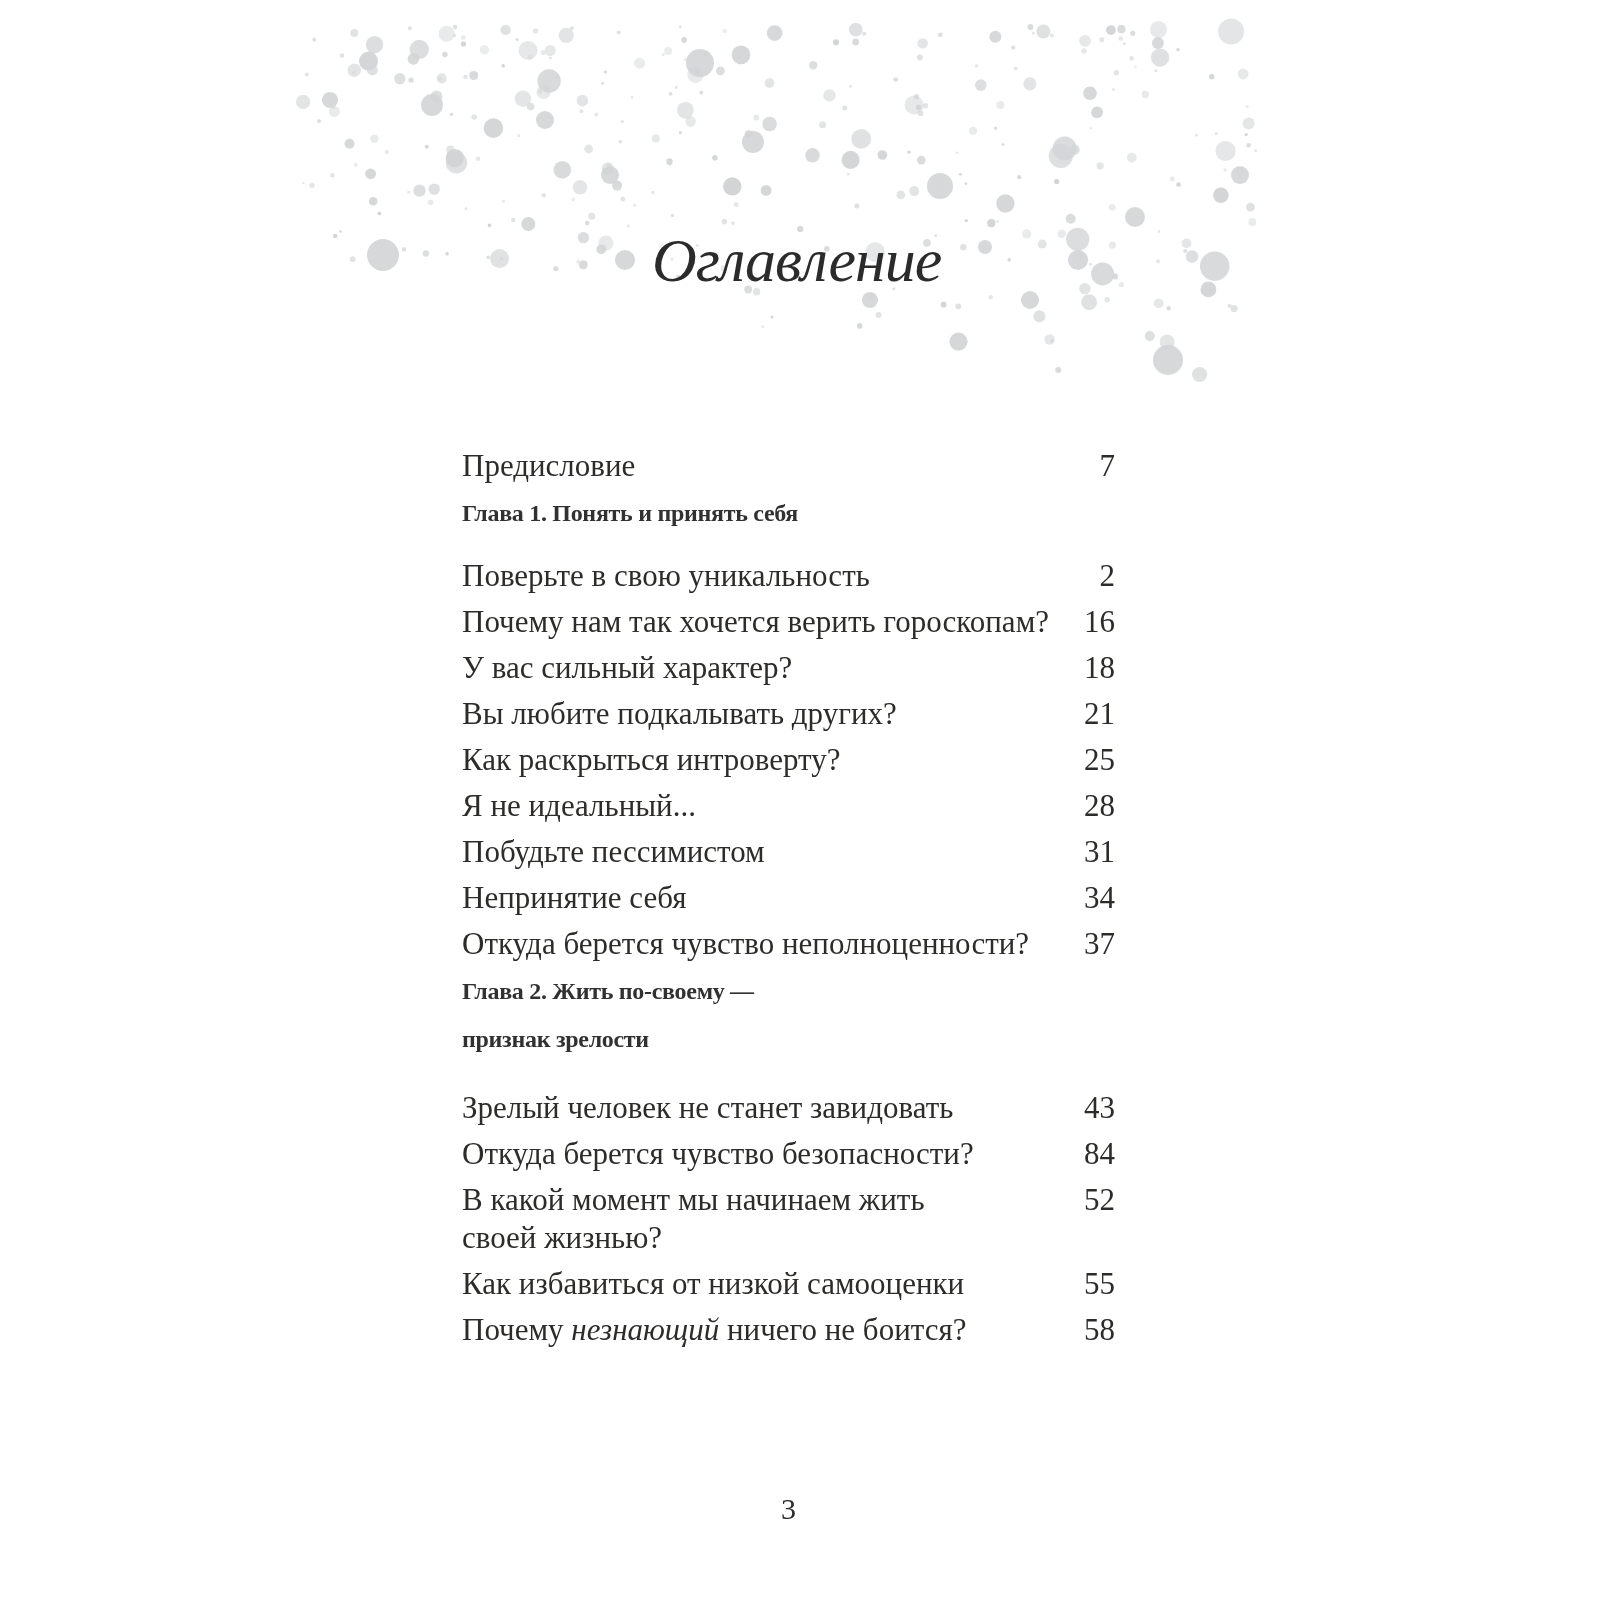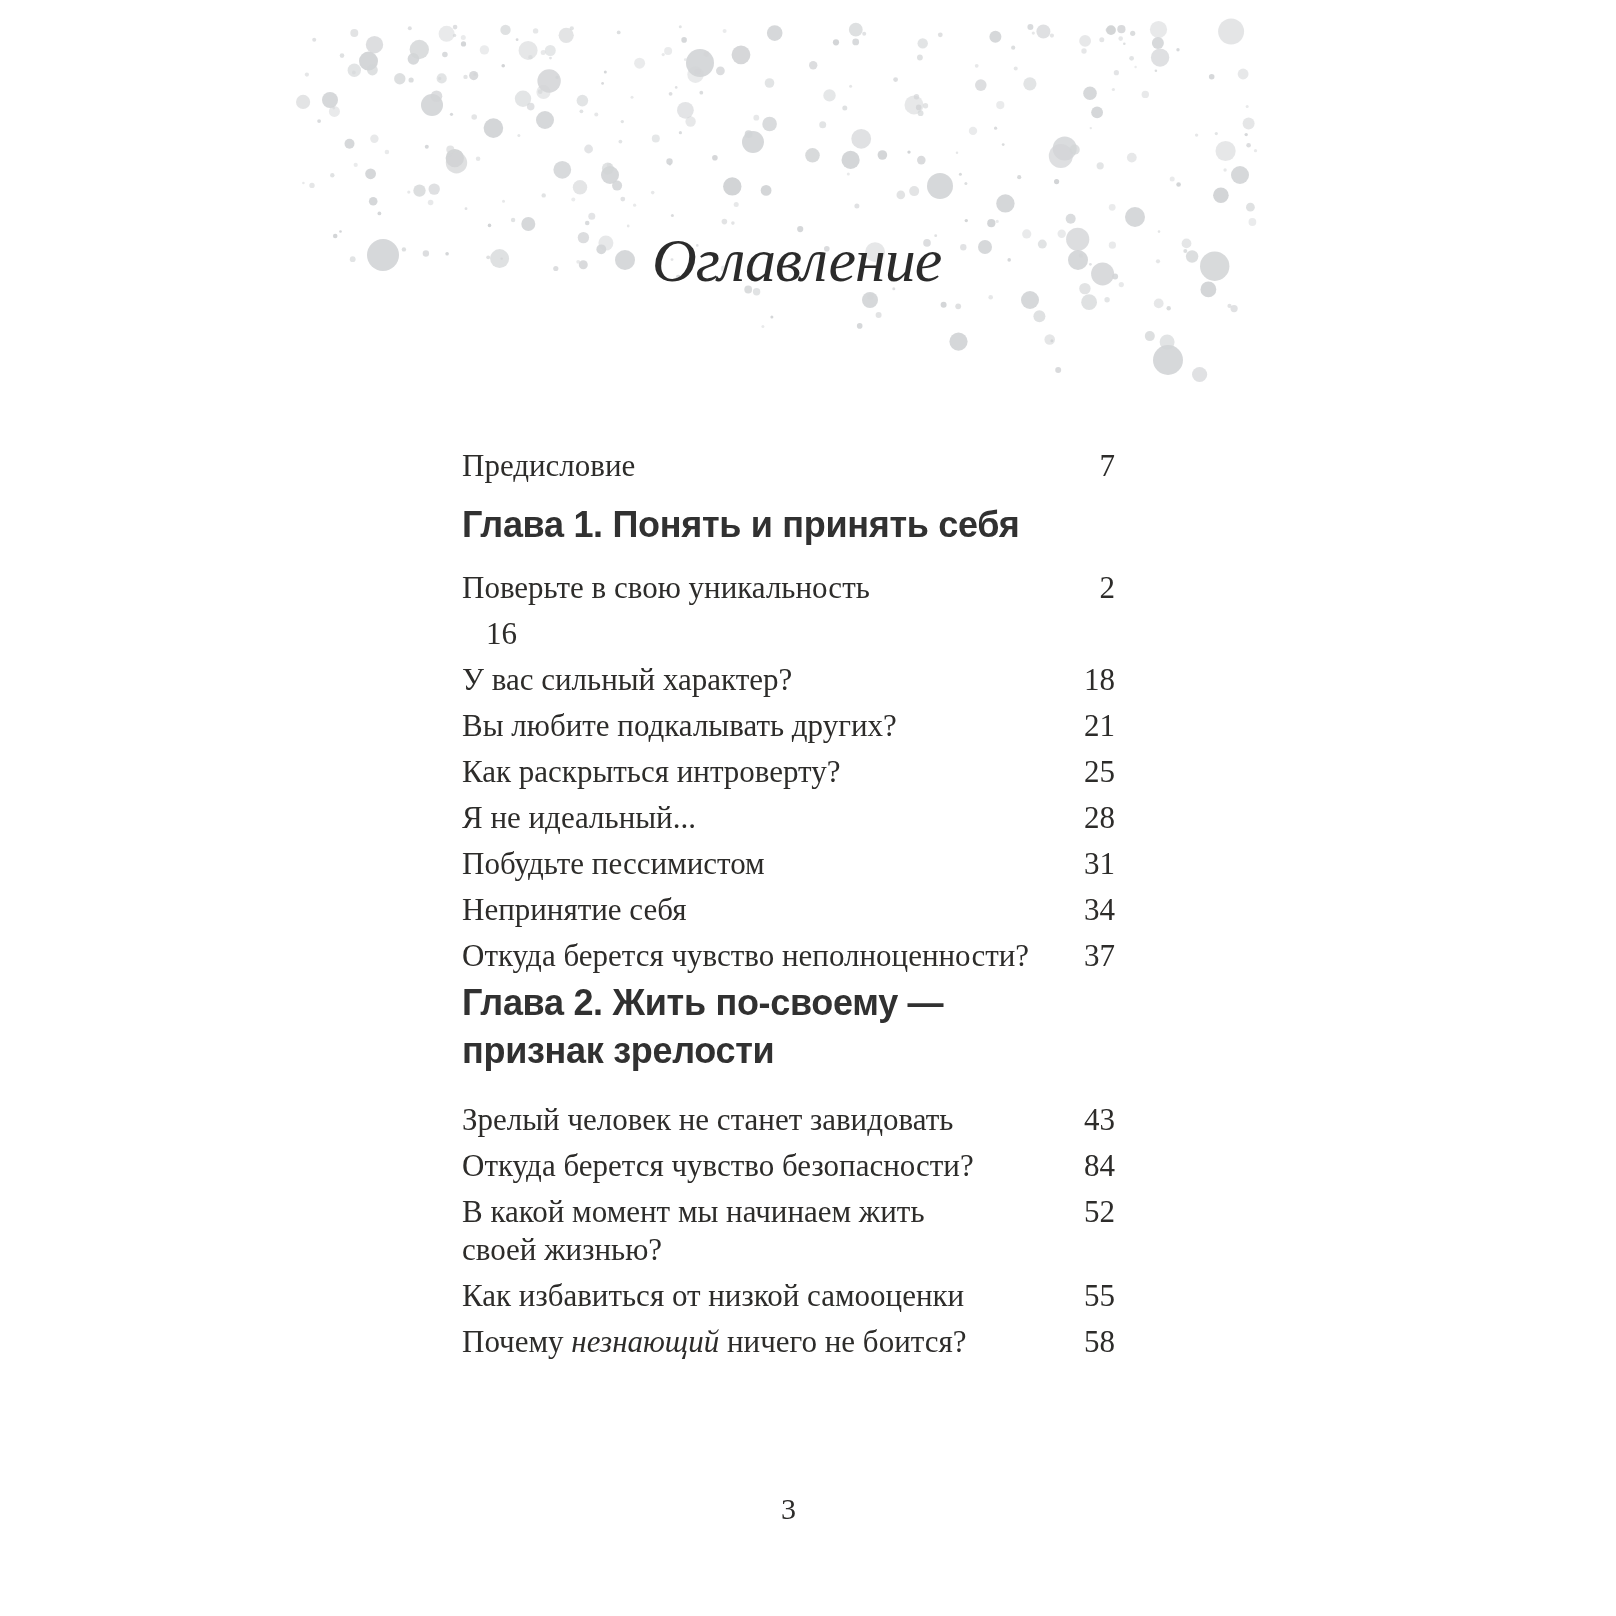--- a/index.html
+++ b/index.html
@@ -41,25 +41,25 @@
     justify-content:space-between;
     align-items:baseline;
     font-size:31px;
     line-height:46px;
   }
   .toc-row .entry-title{min-width:0;}
   .toc-row .entry-page{
     margin-left:24px;
     white-space:nowrap;
   }
-  .row-preface{margin-bottom:12px;align-items:center;}
+  .row-preface{align-items:center;}
   .chapter-heading{
-    font-family:Liberation Sans, sans-serif;
+    font-family:Liberation Serif, serif;
     font-weight:700;
-    font-size:36px;
+    font-size:24px;
     line-height:48px;
     letter-spacing:-0.3px;
     color:var(--heading);
     margin:0 0 16px 0;
     white-space:pre-line;
   }
   .chapter-heading.second{
     margin-bottom:22px;
   }
   .row-multiline{
@@ -413,20 +413,21 @@
       <span class="entry-page">7</span>
     </div>
 
     <h2 class="chapter-heading">Глава 1. Понять и принять себя</h2>
 
     <div class="toc-row">
       <span class="entry-title">Поверьте в свою уникальность</span>
       <span class="entry-page">2</span>
     </div>
     <div class="toc-row">
+      <span class="entry-title">Почему нам так хочется верить гороскопам?</span>
       <span class="entry-page">16</span>
     </div>
     <div class="toc-row">
       <span class="entry-title">У вас сильный характер?</span>
       <span class="entry-page">18</span>
     </div>
     <div class="toc-row">
       <span class="entry-title">Вы любите подкалывать других?</span>
       <span class="entry-page">21</span>
     </div>

